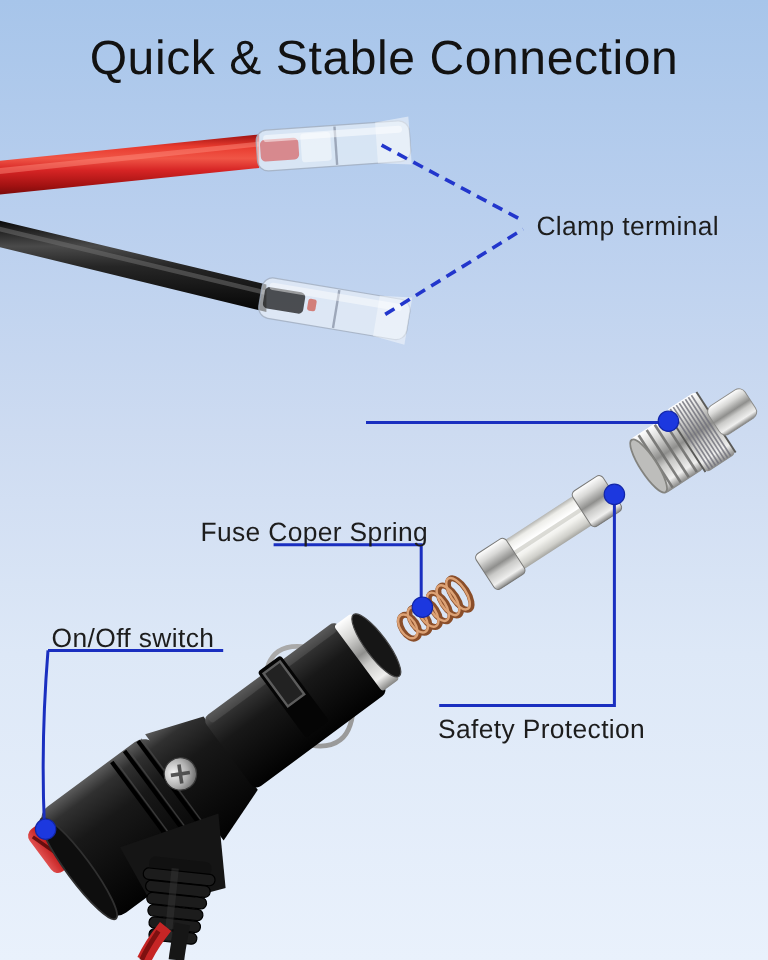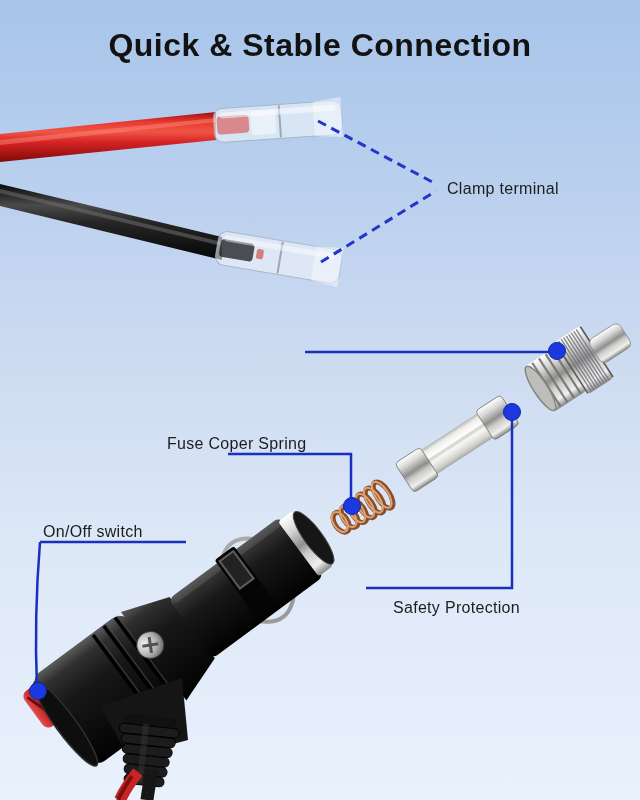--- a/index.html
+++ b/index.html
@@ -3,28 +3,28 @@
 <meta charset="utf-8">
 <style>
   html,body{margin:0;padding:0;}
   .stage{
     position:relative;width:640px;height:800px;overflow:hidden;
     background:linear-gradient(180deg,#a7c5ea 0%,#b9cfee 22%,#cddbf1 45%,#dde8f7 68%,#e9f1fc 100%);
     font-family:"Liberation Sans","DejaVu Sans",sans-serif;
   }
   .stage svg{position:absolute;left:0;top:0;}
   .label{
-    position:absolute;color:#1d1d1d;font-size:16px;line-height:26px;
+    position:absolute;color:#1d1d1d;font-size:22px;line-height:26px;
     letter-spacing:0.3px;white-space:nowrap;
   }
   .title{
     position:absolute;left:0;top:27px;width:640px;text-align:center;
-    font-size:32px;font-weight:700;letter-spacing:0.5px;color:#121212;white-space:nowrap;
+    font-size:40px;font-weight:400;letter-spacing:0.5px;color:#121212;white-space:nowrap;
   }
-  .fuse-label{line-height:28px;margin-left:28px;}
+  .fuse-label{line-height:28px;}
 </style>
 </head>
 <body>
 
 <div class="stage">
 
 <svg width="640" height="800" viewBox="0 0 640 800">
   <defs>
     <linearGradient id="gRedWire" x1="0" y1="0" x2="0" y2="1">
       <stop offset="0" stop-color="#9c1010"></stop>

